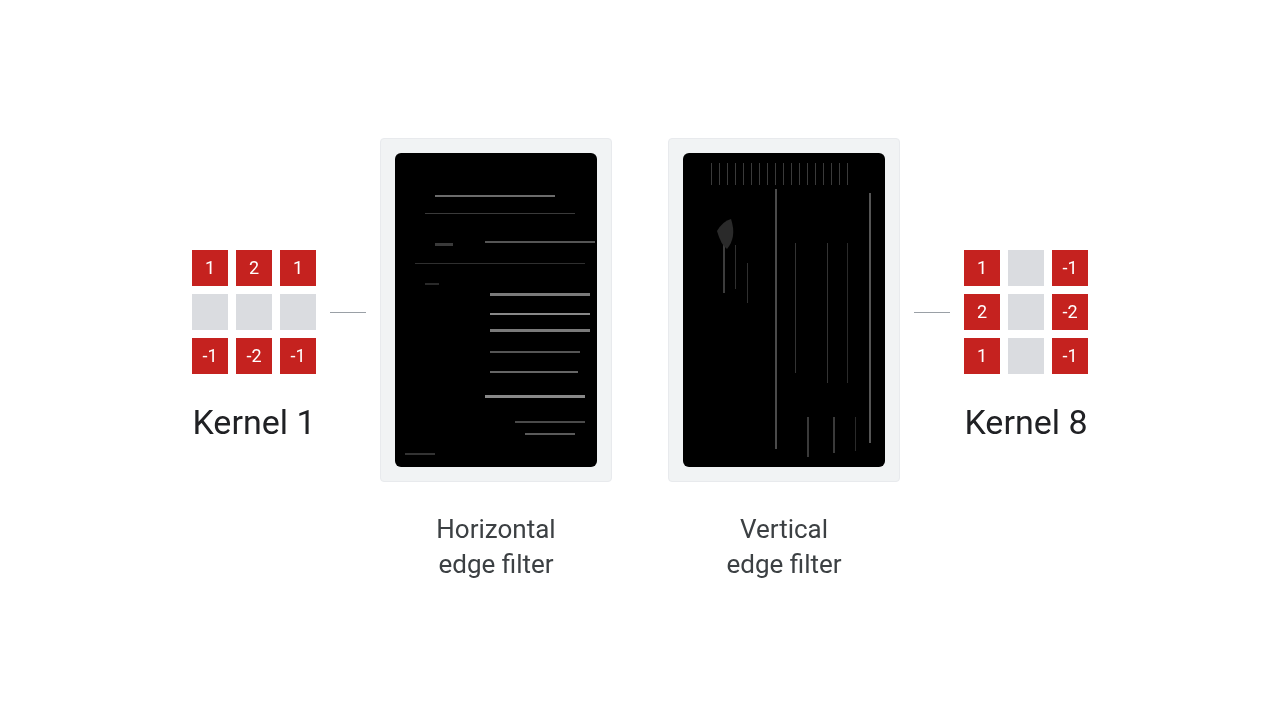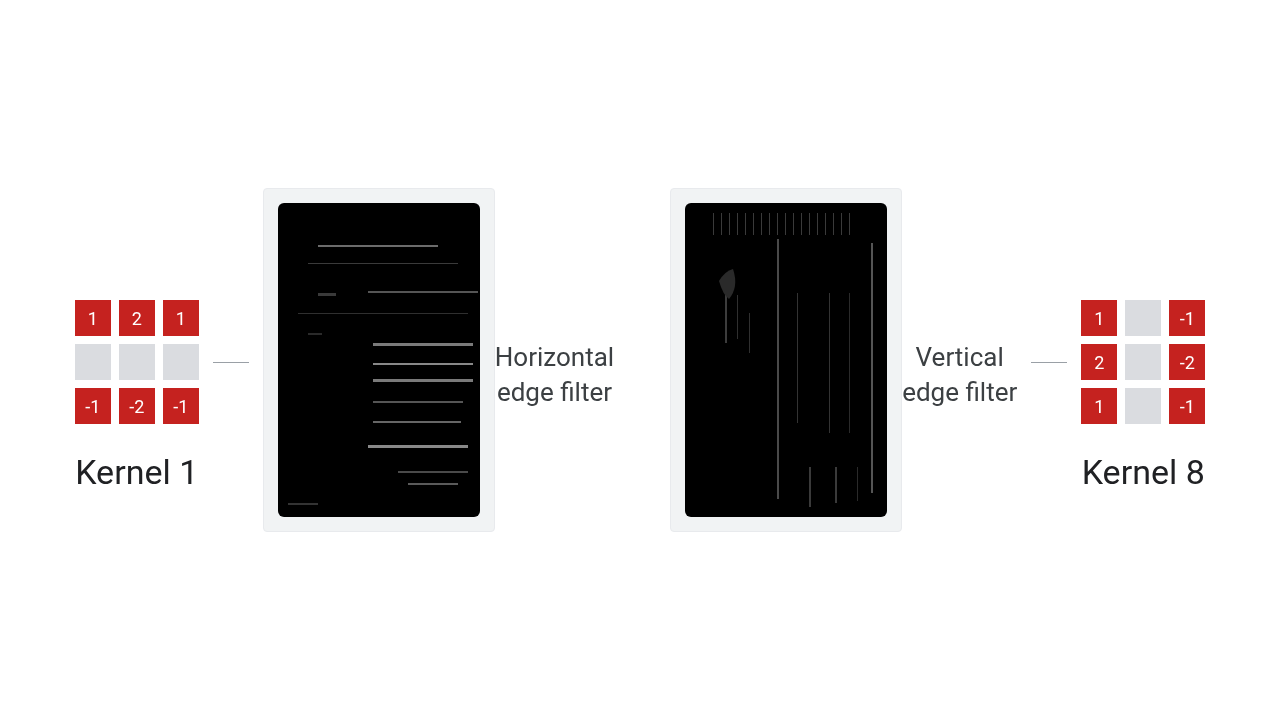--- a/index.html
+++ b/index.html
@@ -46,21 +46,21 @@
   }
   .connector {
     width: 36px;
     height: 1px;
     background: #9aa0a6;
     margin: 0 14px;
     margin-top: 174px;
   }
   .img-block {
     display: flex;
-    flex-direction: row;
+    flex-direction: column;
     align-items: center;
   }
   .img-card {
     width: 232px;
     height: 344px;
     background: #f1f3f4;
     border: 1px solid #e8eaed;
     border-radius: 4px;
     padding: 14px;
     display: flex;

